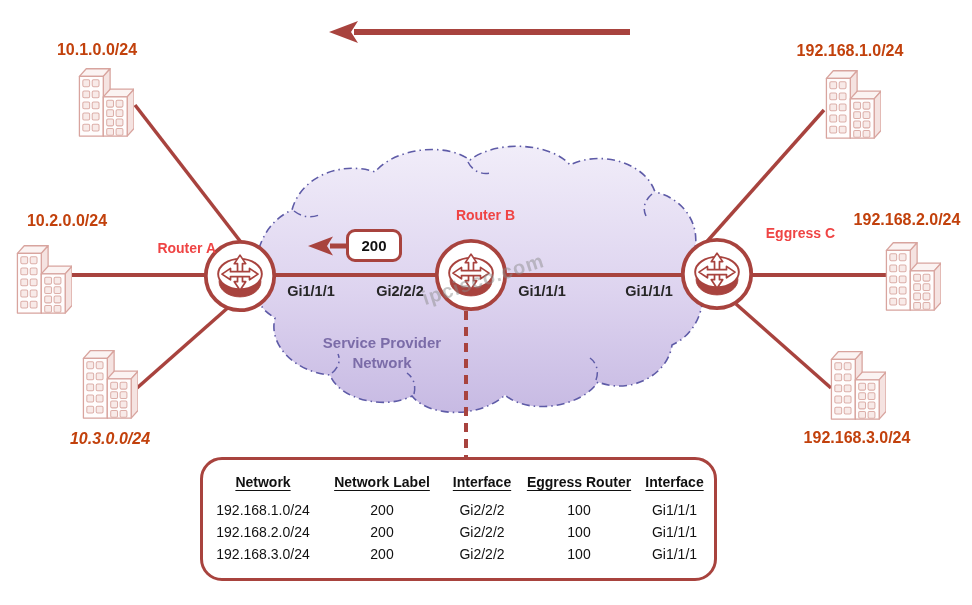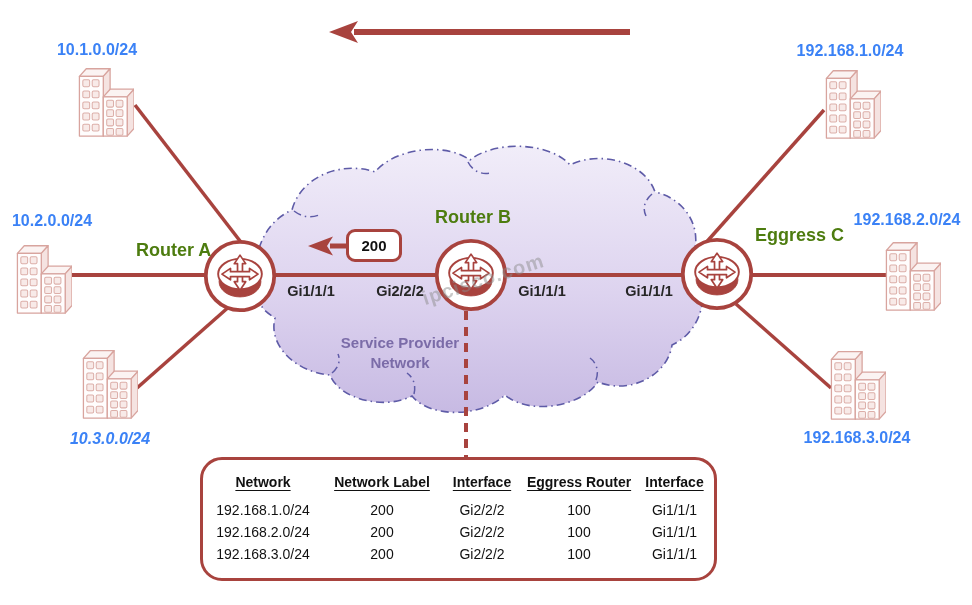--- a/index.html
+++ b/index.html
@@ -1,21 +1,21 @@
 <!DOCTYPE html>
 <html><head>
 <meta charset="utf-8">
 <style>
   html,body{margin:0;padding:0;background:#fff;}
   .canvas{position:relative;width:972px;height:605px;background:#ffffff;overflow:hidden;
           font-family:"Liberation Sans", sans-serif;}
   .canvas svg.layer{position:absolute;left:0;top:0;}
   .abs{position:absolute;}
-  .net-label{font-weight:bold;font-size:16px;color:#3b82f6;text-align:center;white-space:nowrap;}
-  .router-label{font-weight:bold;font-size:18px;color:#4d7c0f;text-align:left;white-space:nowrap;}
+  .net-label{font-weight:bold;font-size:16px;color:#c2410c;text-align:center;white-space:nowrap;}
+  .router-label{font-weight:bold;font-size:14px;color:#ef4444;text-align:right;white-space:nowrap;}
   .if-label{font-weight:bold;font-size:14.5px;color:#262626;text-align:center;white-space:nowrap;}
   .ld-label{font-weight:bold;font-size:15.5px;color:#AD2331;text-align:center;white-space:nowrap;}
   .cloud-label{font-weight:bold;font-size:15px;color:#7B6CA8;text-align:center;line-height:20px;}
   .box200{background:#fff;border:3px solid #A8433E;border-radius:9px;width:50px;height:27px;
           display:flex;align-items:center;justify-content:center;
           font-weight:bold;font-size:15px;color:#111;}
   .watermark{color:#8C8C8C;opacity:.48;font-weight:bold;font-size:20px;letter-spacing:1px;
              transform:rotate(-18deg);white-space:nowrap;}
   .table-box{left:200px;top:457px;width:517px;height:124px;box-sizing:border-box;
              background:#fff;border:3px solid #A8433E;border-radius:22px;padding-top:14px;}
@@ -136,37 +136,37 @@
 
     <use href="#router" x="202" y="238" width="76" height="76"></use>
     <use href="#router" x="433" y="237" width="76" height="76"></use>
     <use href="#router" x="679" y="236" width="76" height="76"></use>
   </svg>
 
   <div class="abs watermark" style="left:420px;top:268px;">ipcisco.com</div>
 
 
   <div class="abs net-label" style="left:37px;top:41px;width:120px;">10.1.0.0/24</div>
-  <div class="abs net-label" style="left:2px;top:212px;width:100px;">10.2.0.0/24</div>
+  <div class="abs net-label" style="left:17px;top:212px;width:100px;">10.2.0.0/24</div>
   <div class="abs net-label" style="left:50px;top:430px;width:120px;font-style:italic;">10.3.0.0/24</div>
 
   <div class="abs net-label" style="left:790px;top:42px;width:120px;">192.168.1.0/24</div>
   <div class="abs net-label" style="left:847px;top:211px;width:120px;">192.168.2.0/24</div>
   <div class="abs net-label" style="left:797px;top:429px;width:120px;">192.168.3.0/24</div>
 
   <div class="abs router-label" style="left:136px;top:240px;width:80px;">Router A</div>
   <div class="abs router-label" style="left:435px;top:207px;width:80px;">Router B</div>
   <div class="abs router-label" style="left:755px;top:225px;width:80px;">Eggress C</div>
 
   <div class="abs if-label" style="left:276px;top:283px;width:70px;">Gi1/1/1</div>
   <div class="abs if-label" style="left:365px;top:283px;width:70px;">Gi2/2/2</div>
   <div class="abs if-label" style="left:507px;top:283px;width:70px;">Gi1/1/1</div>
   <div class="abs if-label" style="left:614px;top:283px;width:70px;">Gi1/1/1</div>
 
-  <div class="abs cloud-label" style="left:320px;top:333px;width:160px;">
+  <div class="abs cloud-label" style="left:302px;top:333px;width:160px;">
     <div>Service Provider</div>
     <div>Network</div>
   </div>
 
   <div class="abs box200" style="left:346px;top:229px;">200</div>
 
   <div class="abs table-box">
     <div class="trow thead">
       <span>Network</span>
       <span>Network Label</span>

